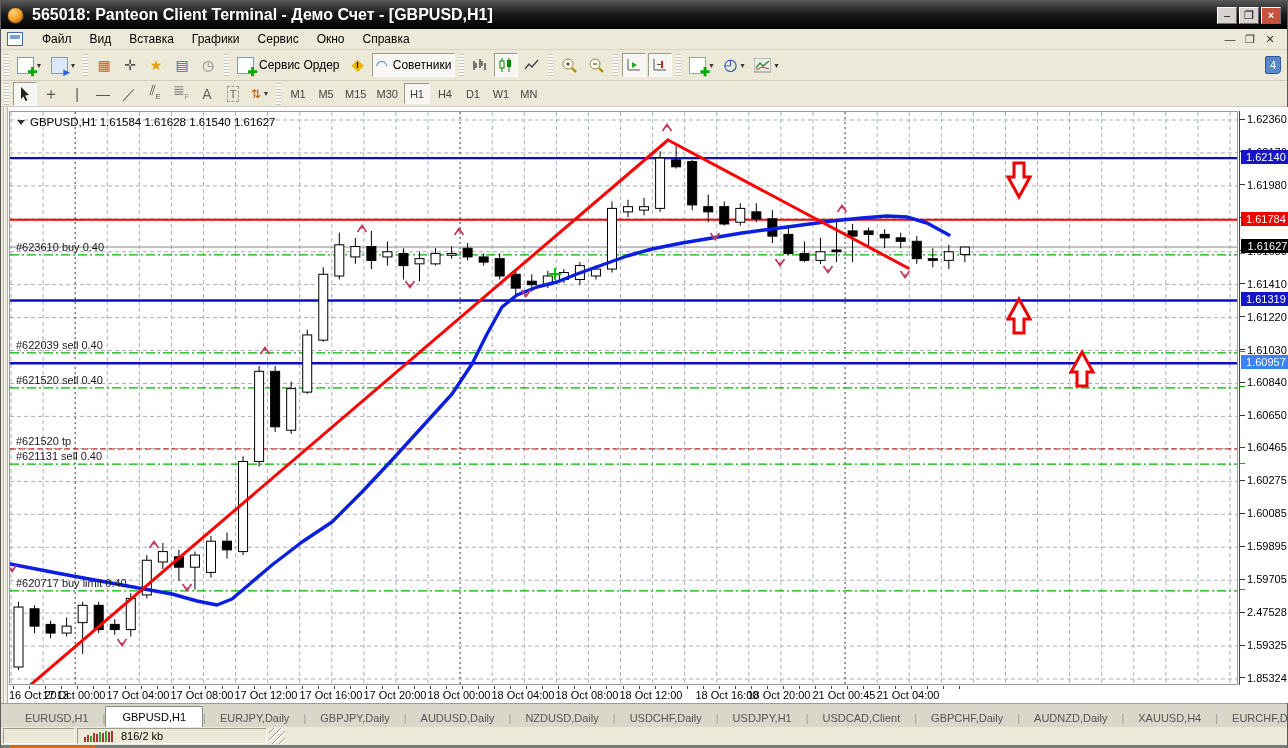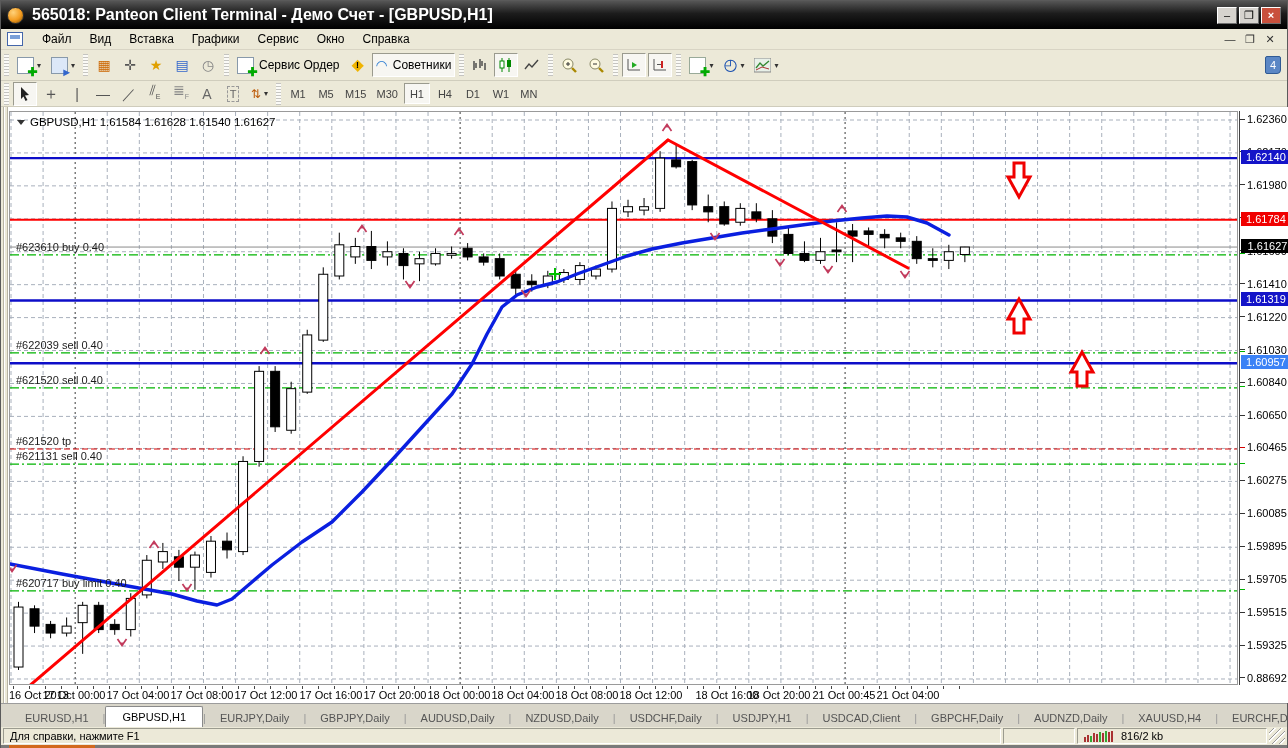--- a/index.html
+++ b/index.html
@@ -652,25 +652,25 @@
         <div class="ylab" style="top: 330.46px;">1.60465</div>
         <div class="ytick" style="top: 368.893px;"></div>
         <div class="ylab" style="top: 363.393px;">1.60275</div>
         <div class="ytick" style="top: 401.826px;"></div>
         <div class="ylab" style="top: 396.326px;">1.60085</div>
         <div class="ytick" style="top: 434.758px;"></div>
         <div class="ylab" style="top: 429.258px;">1.59895</div>
         <div class="ytick" style="top: 467.691px;"></div>
         <div class="ylab" style="top: 462.191px;">1.59705</div>
         <div class="ytick" style="top: 500.624px;"></div>
-        <div class="ylab" style="top: 495.124px;">1.59515</div>
+        <div class="ylab" style="top: 495.124px;">2.47528</div>
         <div class="ytick" style="top: 533.557px;"></div>
         <div class="ylab" style="top: 528.057px;">1.59325</div>
         <div class="ytick" style="top: 566.489px;"></div>
-        <div class="ylab" style="top: 560.989px;">0.88692</div>
+        <div class="ylab" style="top: 560.989px;">1.85324</div>
         <div class="ytick" style="top: 142.351px; background: rgb(0, 180, 0);"></div>
         <div class="ytick" style="top: 240.456px; background: rgb(0, 180, 0);"></div>
         <div class="ytick" style="top: 275.468px; background: rgb(0, 180, 0);"></div>
         <div class="ytick" style="top: 336.48px; background: rgb(212, 0, 0);"></div>
         <div class="ytick" style="top: 351.56px; background: rgb(0, 180, 0);"></div>
         <div class="ytick" style="top: 478.438px; background: rgb(0, 180, 0);"></div>
         <div class="ybox" style="top: 39.1326px; background: rgb(20, 20, 200);">1.62140</div>
         <div class="ybox" style="top: 100.838px; background: rgb(240, 0, 0);">1.61784</div>
         <div class="ybox" style="top: 128.051px; background: rgb(0, 0, 0); text-align: center;">1.61627</div>
         <div class="ybox" style="top: 181.437px; background: rgb(20, 20, 200);">1.61319</div>
@@ -777,23 +777,20 @@
       <span class="tab">GBPCHF,Daily</span>
       <span class="tabsep">|</span>
       <span class="tab">AUDNZD,Daily</span>
       <span class="tabsep">|</span>
       <span class="tab">XAUUSD,H4</span>
       <span class="tabsep">|</span>
       <span class="tab">EURCHF,Daily</span>
   </div>
 
   <div class="statusbar">
-    <div class="spanel help">
-        <span>Для справки, нажмите F1</span>
-      </div>
     <div class="spanel mid"></div>
     <div class="spanel net">
       <span class="hist">
         <i style="height:5px;background:#a33"></i>
           <i style="height:7px;background:#a33"></i>
         <i style="height:6px;background:#3a3"></i>
           <i style="height:9px;background:#a33"></i>
         <i style="height:8px;background:#a33"></i>
           <i style="height:10px;background:#3a3"></i>
         <i style="height:9px;background:#a33"></i>

